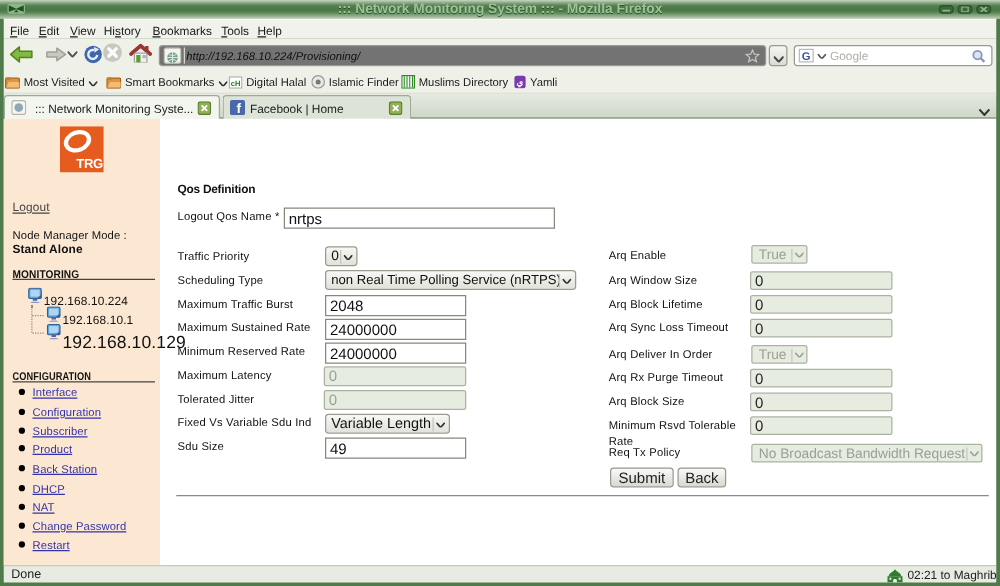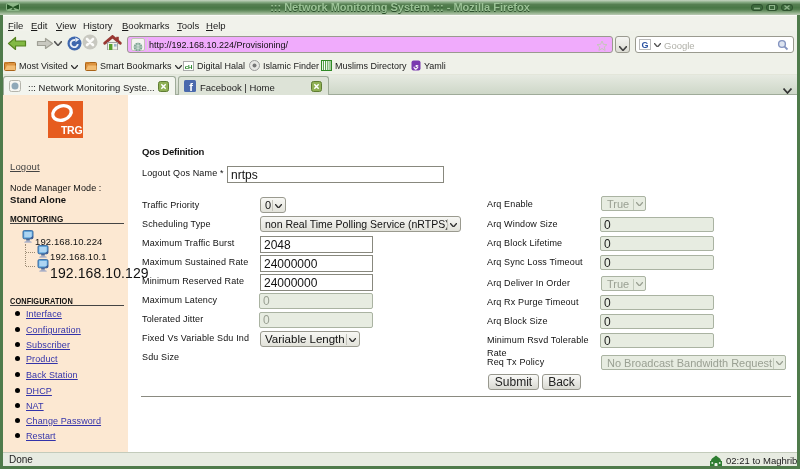--- a/index.html
+++ b/index.html
@@ -20,21 +20,21 @@
 #btn-min { left:751px; } #btn-max { left:766px; } #btn-close { left:781px; }
 
 
 #menubar { left:3px; top:15px; width:794px; height:16px; background:#f1f2eb; border-top:1px solid #fbfbf8; }
 .menu { position:absolute; top:4px; font-size:9.5px; color:#1a1a1a; }
 #toolbar { left:3px; top:31px; width:794px; height:25px; background:#eff1e9; }
 #bookmarksbar { left:3px; top:56px; width:794px; height:19px; background:#eff1e9; border-bottom:1px solid #e3e6da; }
 #tabbar { left:3px; top:75px; width:794px; height:20px; background:linear-gradient(#e6eae1, #ced7c8); border-bottom:1px solid #9fab99; }
 
 
-#urlbar { left:124px; top:5px; width:486px; height:17px; background:#f0abfc; border:1px solid #9a9a8f; border-radius:3px; }
+#urlbar { left:124px; top:5px; width:486px; height:17px; background:#737373; border:1px solid #9a9a8f; border-radius:3px;font-style:italic; }
 #urlfav { position:absolute; left:3px; top:1px; width:14px; height:13px; border:1px solid #c4c4bb; border-radius:2px; background:#f4f4f0; }
 #urltext { position:absolute; left:21px; top:2px; font-size:9px; color:#111; line-height:12px; }
 #urlstar { position:absolute; right:4px; top:1px; }
 #urldrop { left:612px; top:5px; width:15px; height:17px; background:linear-gradient(#f5f5f2,#dcdcd4); border:1px solid #9a9a8f; border-radius:3px; }
 #searchbox { left:632px; top:5px; width:159px; height:17px; background:#fff; border:1px solid #9a9a8f; border-radius:3px; }
 #gbadge { position:absolute; left:3px; top:2px; width:12px; height:11px; border:1px solid #bbb; font-size:9px; font-weight:bold; color:#2a52a0; text-align:center; line-height:10px; background:#fff; }
 #gtext { position:absolute; left:28px; top:3px; font-size:9.5px; color:#b0b0a8; }
 
 .tool-ic { position:absolute; }
 
@@ -336,20 +336,21 @@
   <div class="lbl" style="left:139px;top:238px">Fixed Vs Variable Sdu Ind</div>
   <div class="sel" style="left:257px;top:236px;width:100px;height:16px;font-size:11.5px">
       <span class="t">Variable Length</span>
       <svg style="position:absolute;right:3px;top:6px" width="7" height="4" viewBox="0 0 7 4">
         <path d="M0 0 L3.5 4 L7 0" fill="none" stroke="#333" stroke-width="1.4"></path>
       </svg>
       <span style="position:absolute;right:12px;top:2px;height:11px;border-left:1px solid #c4c4bc"></span>
     </div>
 
   <div class="lbl" style="left:139px;top:257px">Sdu Size</div>
+  <div class="inp" style="left:257px;top:255px;width:113px;height:17px">49</div>
 
   <div class="lbl" style="left:484px;top:104px">Arq Enable</div>
   <div class="sel-dis" style="left:598px;top:101px;width:45px;height:15px;font-size:11px">
       <span class="t">True</span>
       <svg style="position:absolute;right:2px;top:5px" width="7" height="4" viewBox="0 0 7 4">
         <path d="M0 0 L3.5 4 L7 0" fill="none" stroke="#9aa093" stroke-width="1.3"></path>
       </svg>
       <span style="position:absolute;right:11px;top:2px;height:11px;border-left:1px solid #c2cabb"></span>
     </div>
 

